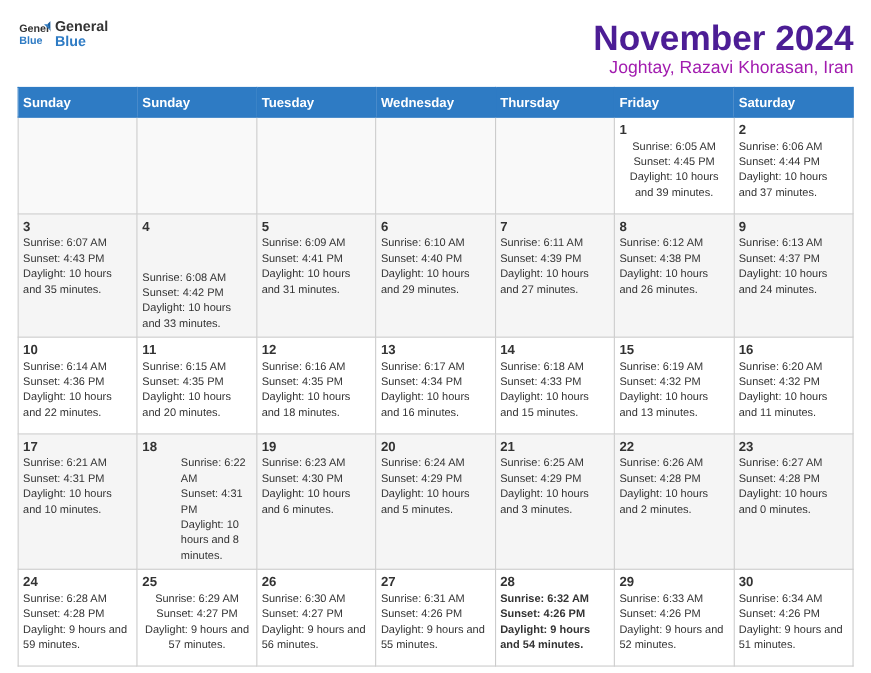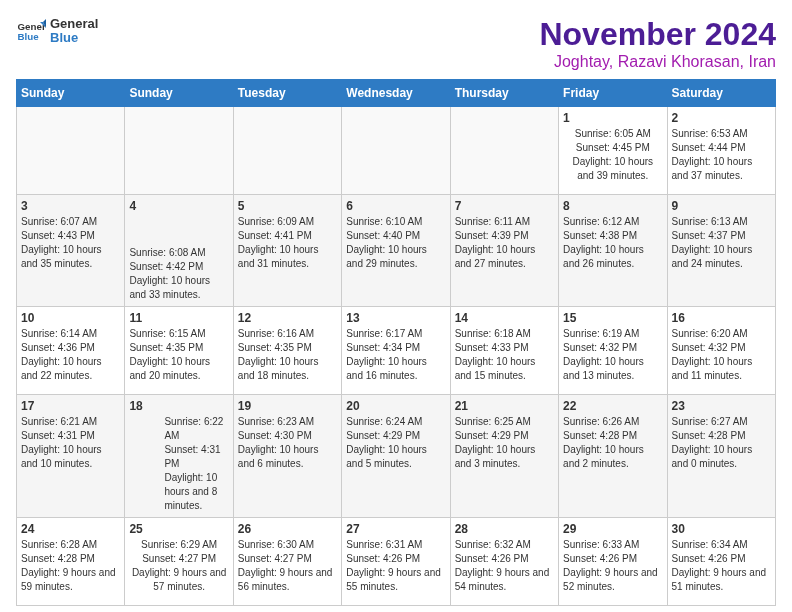--- a/index.html
+++ b/index.html
@@ -120,21 +120,21 @@
         <td class="empty"></td>
         <td class="empty"></td>
         <td>
           <span class="day-number">1</span>
           <div class="day-info" style="white-space: pre-line; text-align: center;">Sunrise: 6:05 AM
 Sunset: 4:45 PM
 Daylight: 10 hours and 39 minutes.</div>
         </td>
         <td>
           <span class="day-number">2</span>
-          <div class="day-info" style="white-space: pre-line;">Sunrise: 6:53 AM
+          <div class="day-info" style="white-space: pre-line;">Sunrise: 6:06 AM
 Sunset: 4:44 PM
 Daylight: 10 hours and 37 minutes.</div>
         </td>
       </tr>
       <tr>
         <td>
           <span class="day-number">3</span>
           <div class="day-info" style="white-space: pre-line;">Sunrise: 6:07 AM
 Sunset: 4:43 PM
 Daylight: 10 hours and 35 minutes.</div>
@@ -284,21 +284,21 @@
 Daylight: 9 hours and 56 minutes.</div>
         </td>
         <td>
           <span class="day-number">27</span>
           <div class="day-info" style="white-space: pre-line;">Sunrise: 6:31 AM
 Sunset: 4:26 PM
 Daylight: 9 hours and 55 minutes.</div>
         </td>
         <td>
           <span class="day-number">28</span>
-          <div class="day-info" style="white-space: pre-line;">Sunrise: 6:32 AM
+          <div class="day-info" style="white-space: pre-line; font-weight: bold;">Sunrise: 6:32 AM
 Sunset: 4:26 PM
 Daylight: 9 hours and 54 minutes.</div>
         </td>
         <td>
           <span class="day-number">29</span>
           <div class="day-info" style="white-space: pre-line;">Sunrise: 6:33 AM
 Sunset: 4:26 PM
 Daylight: 9 hours and 52 minutes.</div>
         </td>
         <td>

